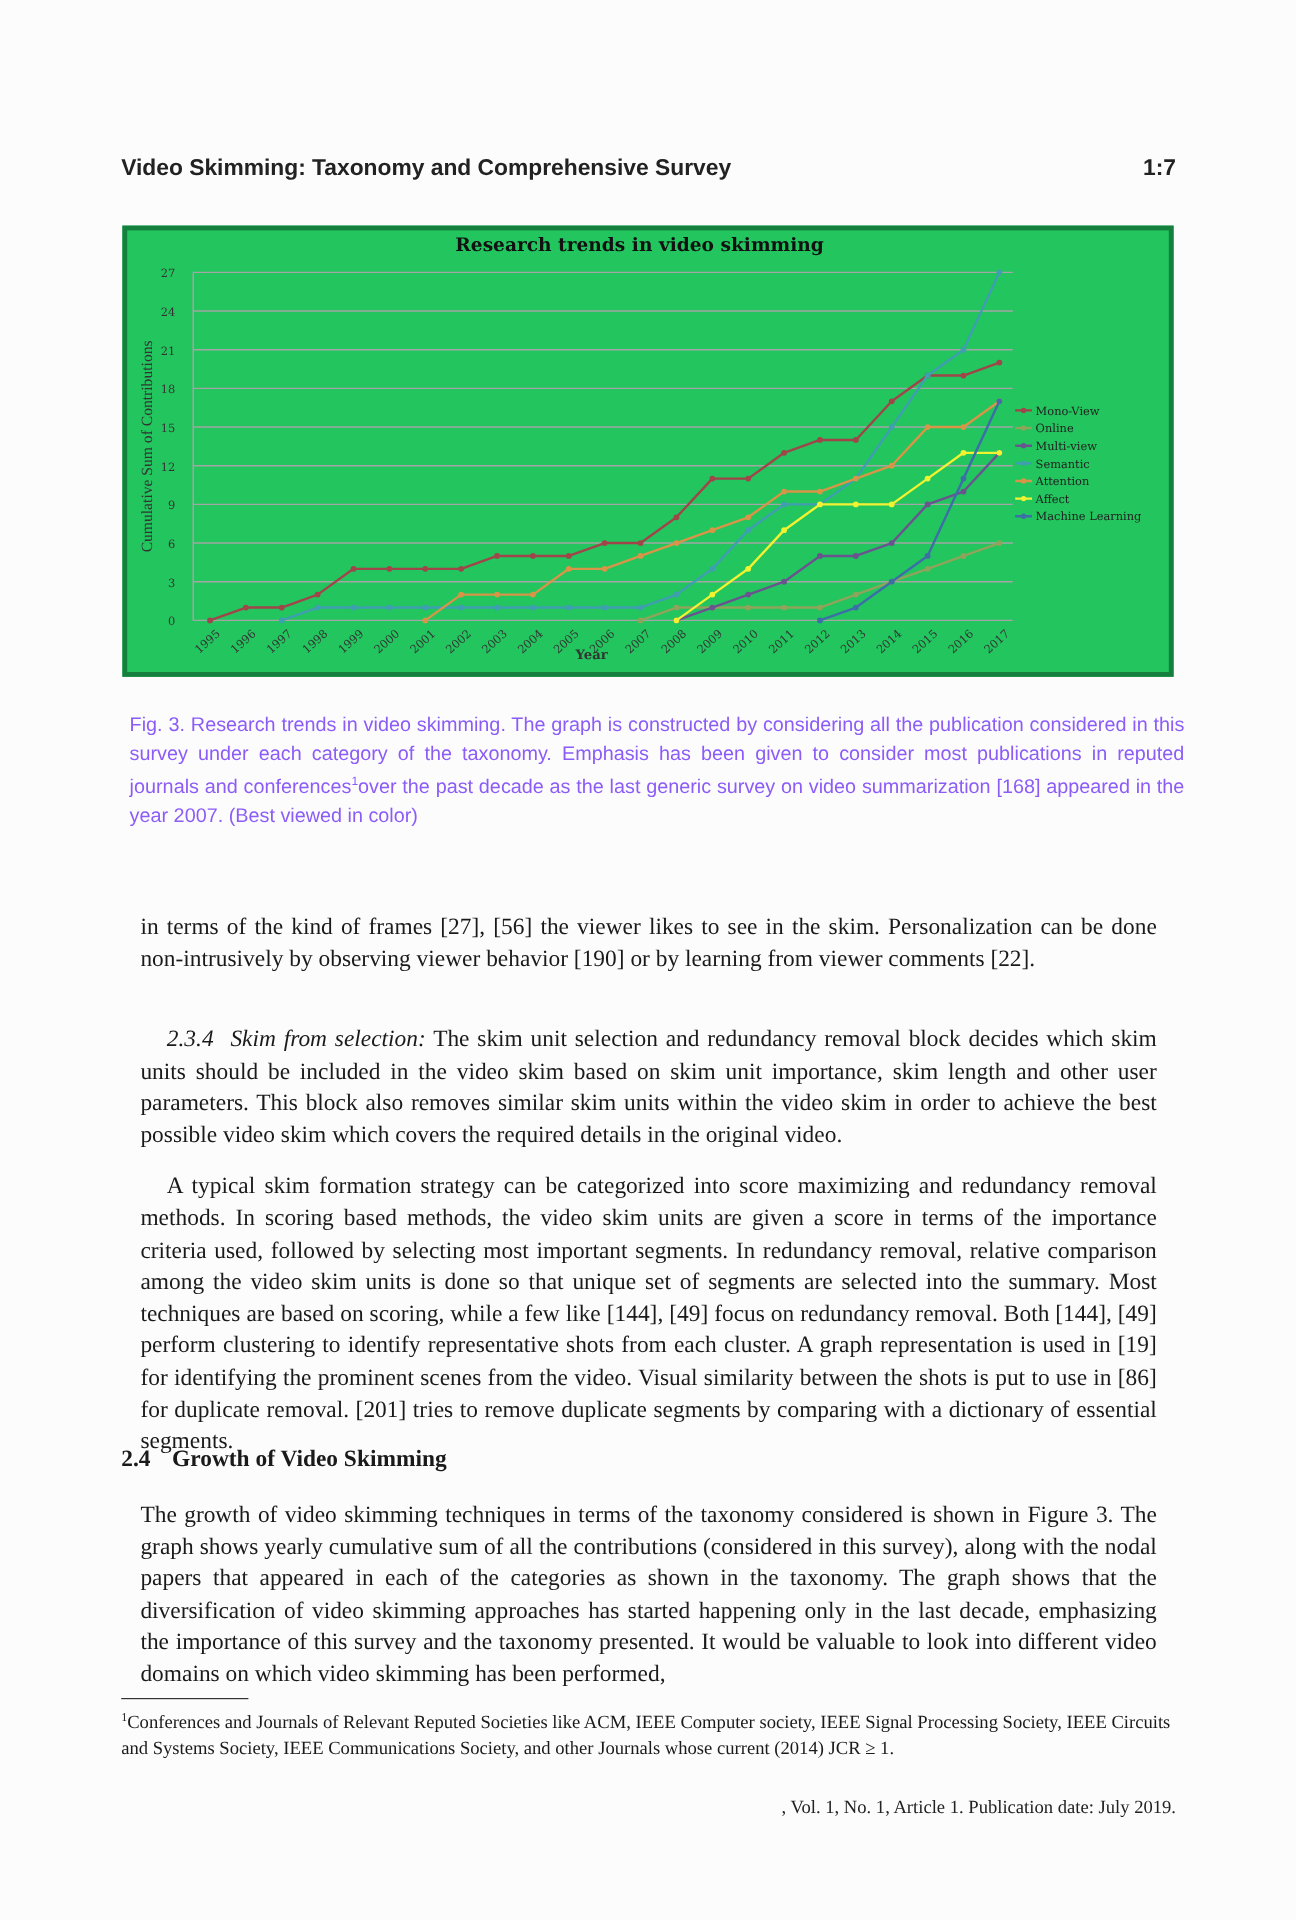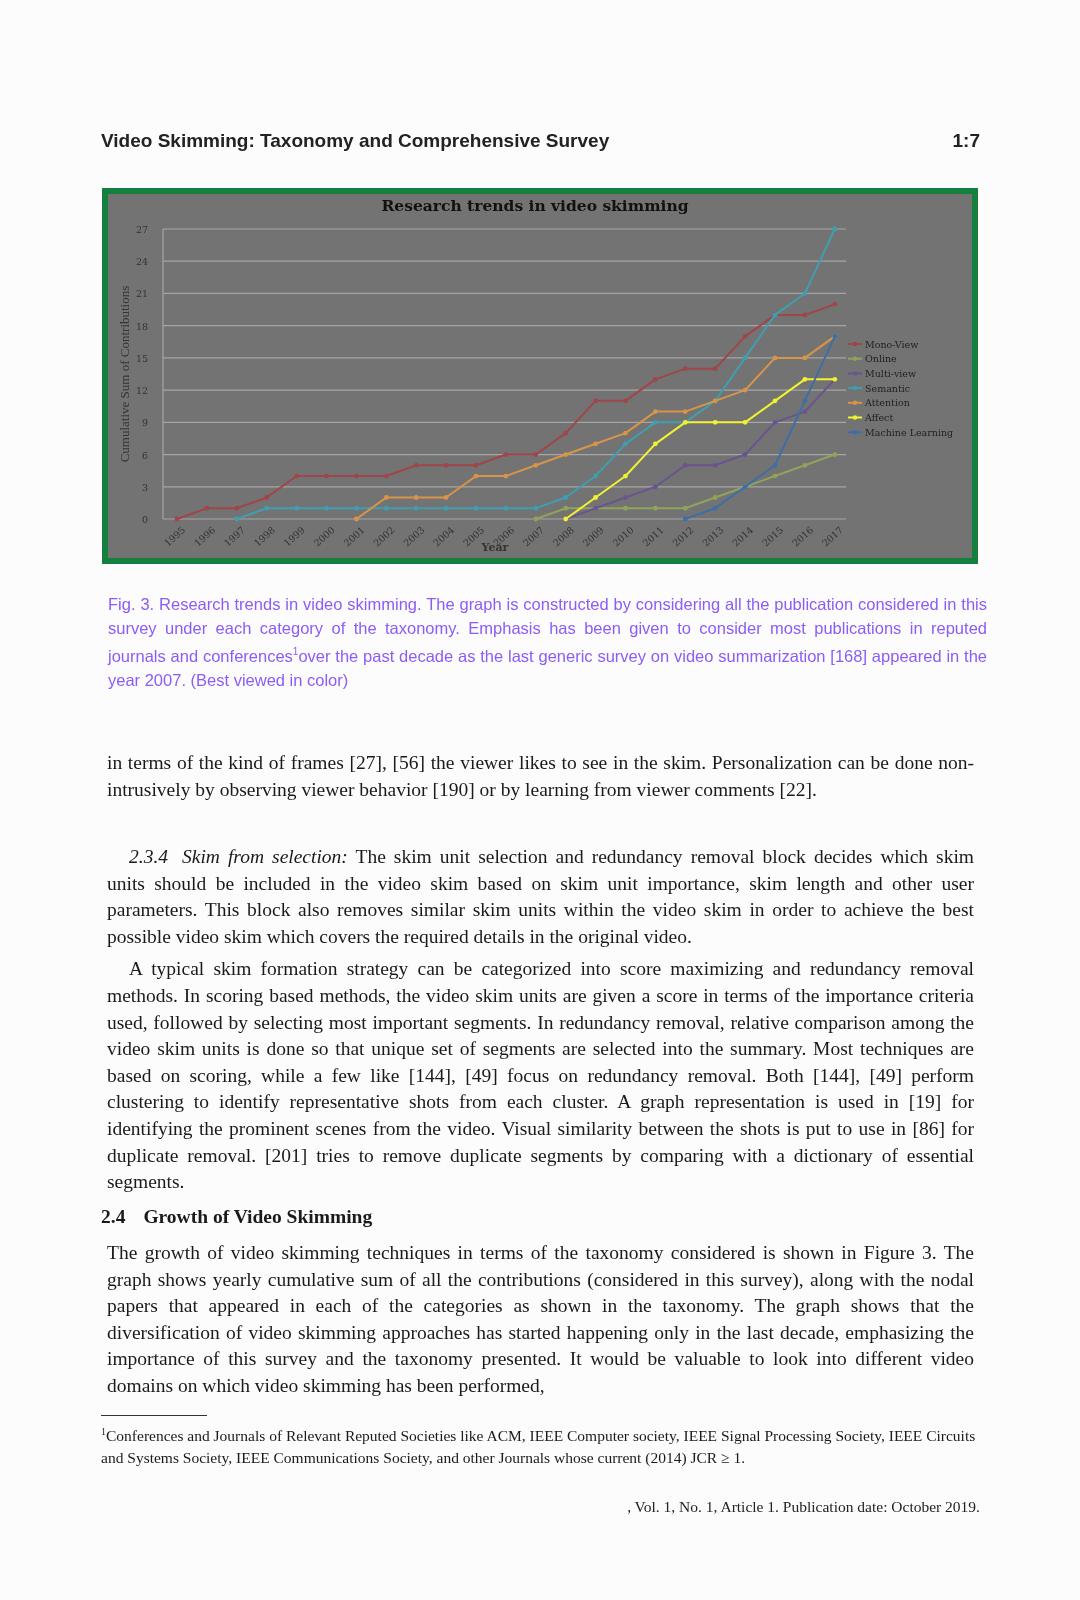--- a/index.html
+++ b/index.html
@@ -7,34 +7,34 @@
     width: 1080px; height: 1600px; background: #fdfcfd; position: relative; overflow: hidden;
     font-family: "Liberation Serif", serif; color: #1a1a1a;
   }
   .running-head {
     position: absolute; left: 101px; right: 100px; top: 130px;
     display: flex; justify-content: space-between;
     font-family: "Liberation Sans", sans-serif; font-size: 19px; color: #222; font-weight: bold;
   }
   .figure-frame {
     position: absolute; left: 102px; top: 188px; width: 876px; height: 376px;
-    border: 6px solid #15803d; background: #737373; box-sizing: border-box;
+    border: 4px solid #15803d; background: #22c55e; box-sizing: border-box;
   }
   #chart { position: absolute; left: 0; top: 0; width: 876px; height: 376px; }
   .caption {
     position: absolute; left: 108px; width: 879px; top: 592px;
     font-family: "Liberation Sans", sans-serif; font-size: 16.5px; line-height: 24px;
     text-align: justify; color: #8b5cf6;
   }
   .caption sup { font-size: 10px; }
   .body-text {
     position: absolute; left: 101px; width: 879px;
     font-size: 19.5px; line-height: 26.6px; text-align: justify; color: #1a1a1a;
   }
-  .body-text p { margin: 6px; }
+  .body-text p { margin: 16px; }
   .indent { text-indent: 22px; }
   .sub-head { font-style: italic; }
   .sub-num { font-style: italic; margin-right: 14px; }
   .section-head {
     position: absolute; left: 101px; top: 1206px;
     font-family: Liberation Serif, serif; font-weight: bold; font-size: 19.5px; color: #1a1a1a;
   }
   .section-head .num { margin-right: 18px; }
   .footnote-rule { position: absolute; left: 101px; top: 1415px; width: 106px; border-top: 1px solid #333; }
   .footnote {
@@ -294,13 +294,13 @@
 
 <div class="body-text" style="top:1234px;">
   <p>The growth of video skimming techniques in terms of the taxonomy considered is shown in Figure 3. The graph shows yearly cumulative sum of all the contributions (considered in this survey), along with the nodal papers that appeared in each of the categories as shown in the taxonomy. The graph shows that the diversification of video skimming approaches has started happening only in the last decade, emphasizing the importance of this survey and the taxonomy presented. It would be valuable to look into different video domains on which video skimming has been performed,</p>
 </div>
 
 <div class="footnote-rule"></div>
 <div class="footnote">
   <sup>1</sup><span>Conferences and Journals of Relevant Reputed Societies like ACM, IEEE Computer society, IEEE Signal Processing Society, IEEE Circuits and Systems Society, IEEE Communications Society, and other Journals whose current (2014) JCR ≥ 1.</span>
 </div>
 
-<div class="page-footer">, Vol. 1, No. 1, Article 1. Publication date: October 2019.</div>
+<div class="page-footer">, Vol. 1, No. 1, Article 1. Publication date: July 2019.</div>
 
 </body></html>

